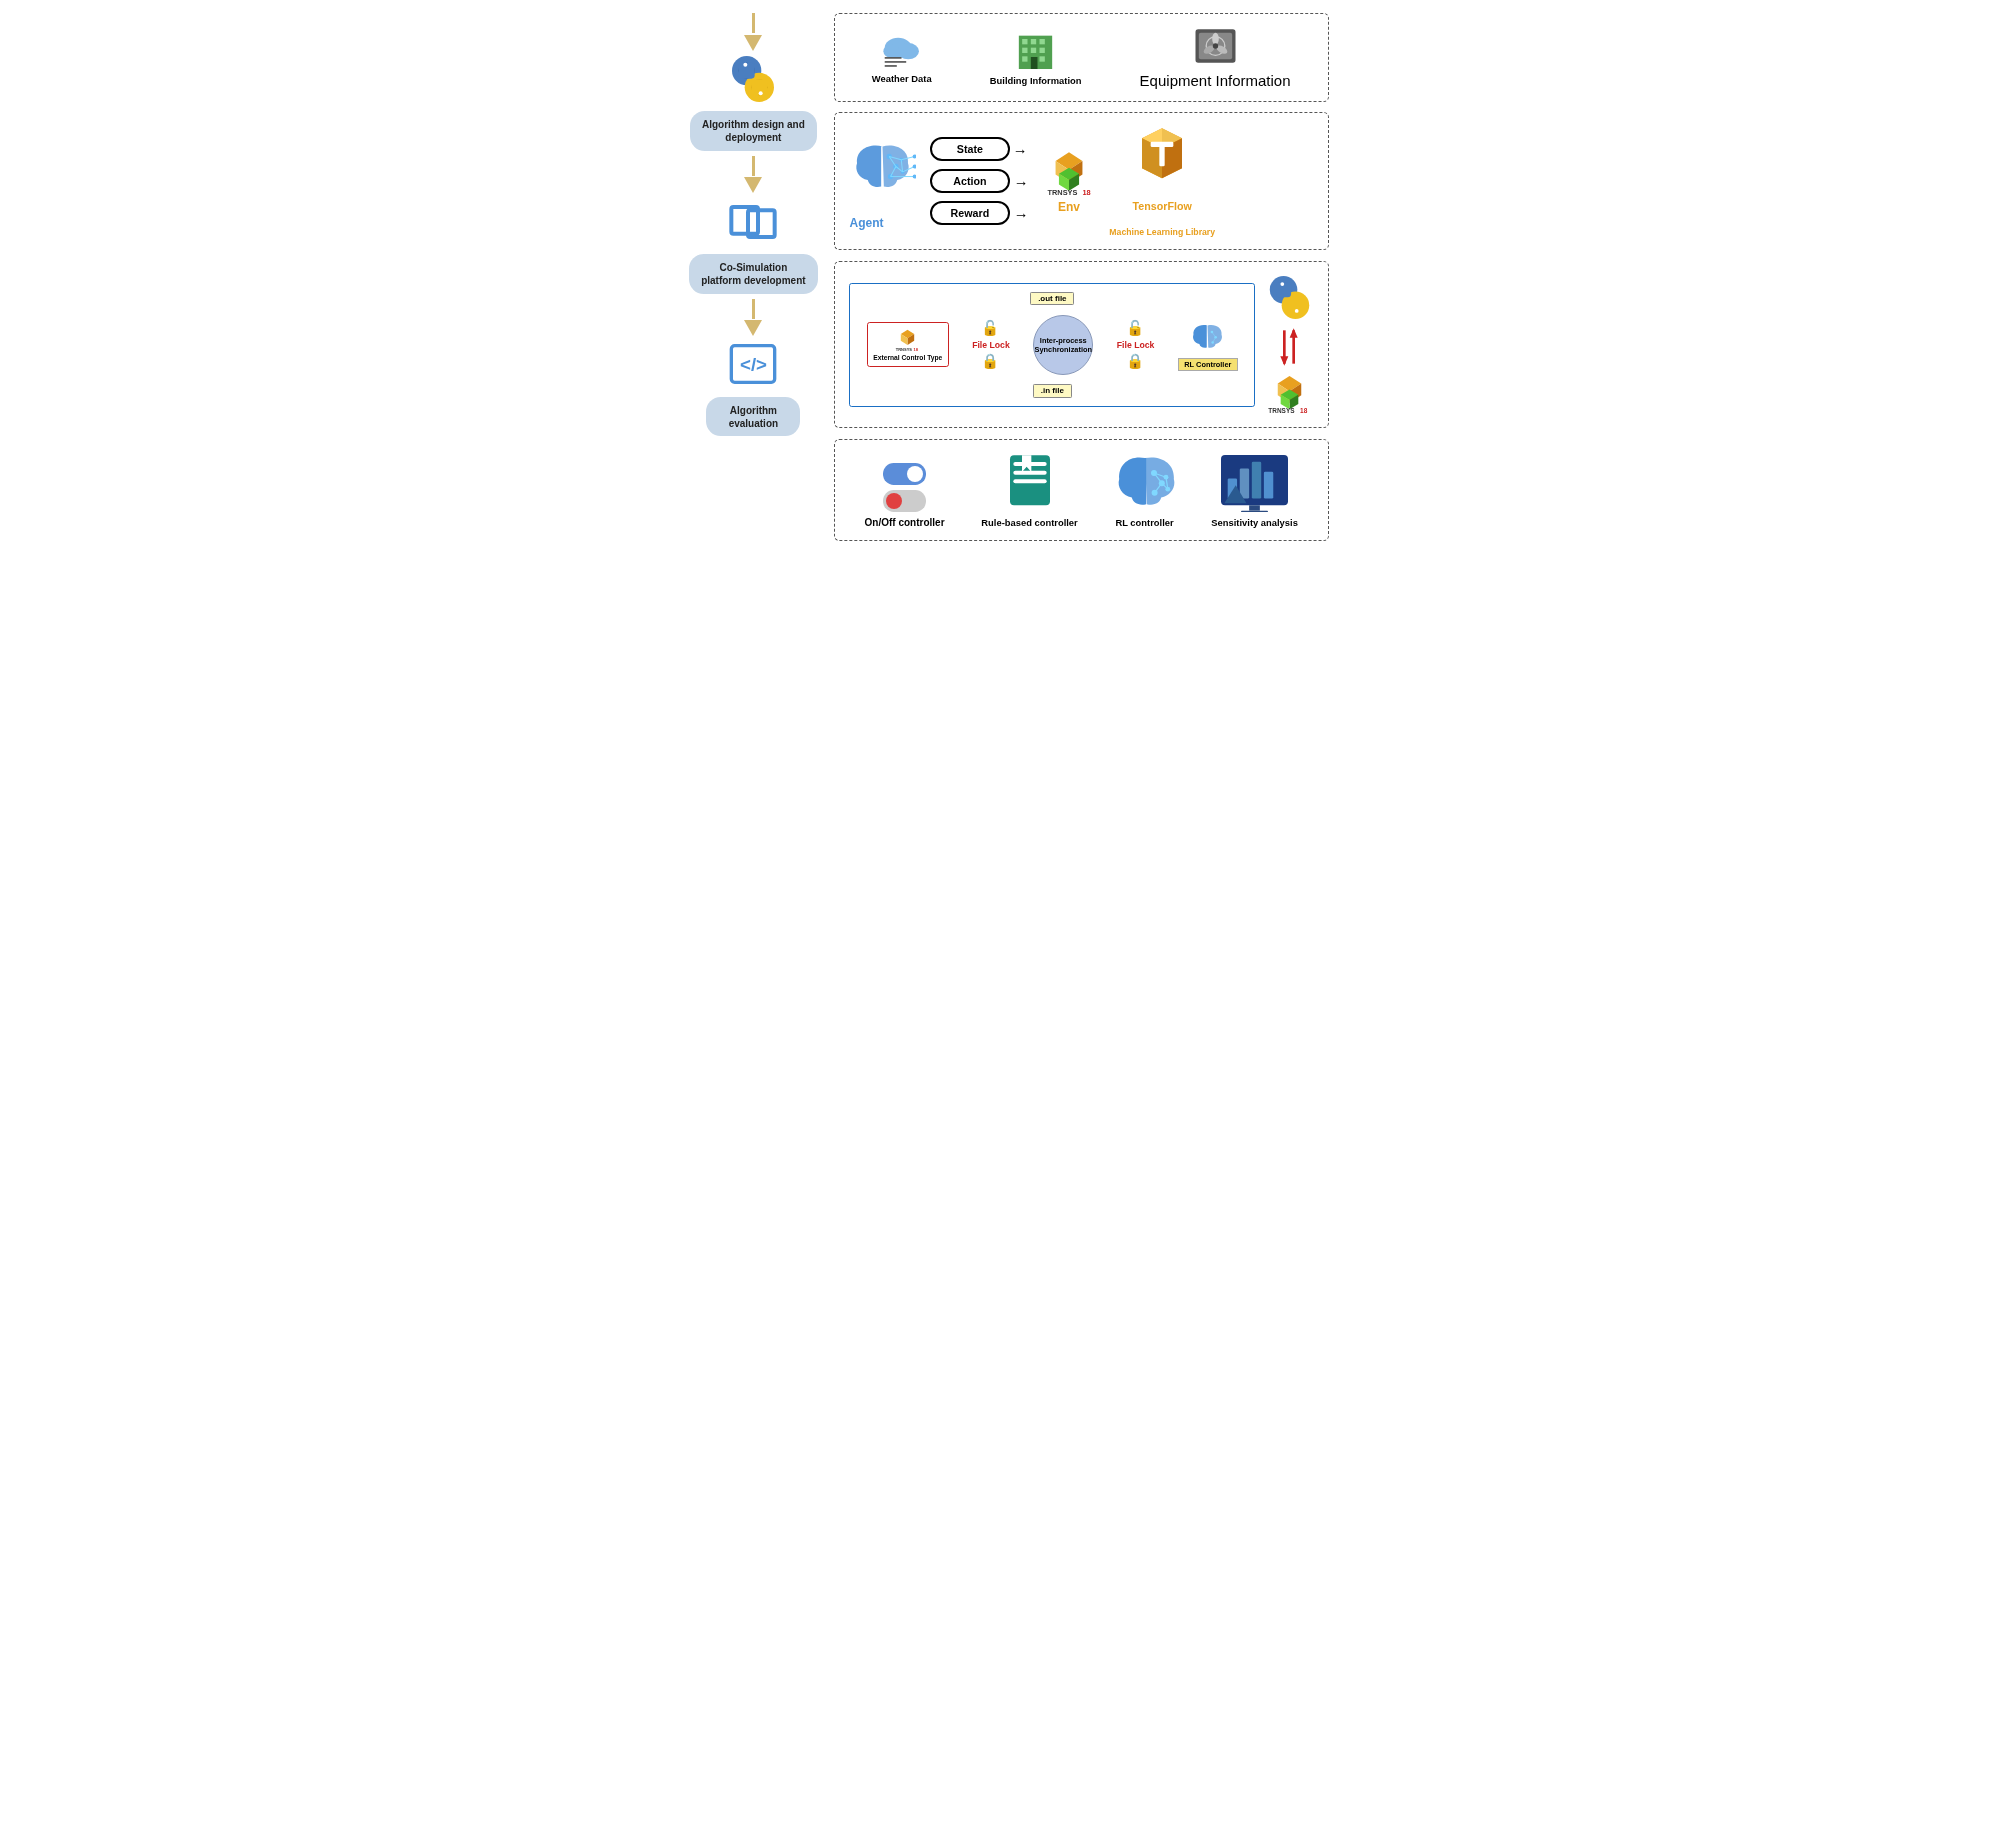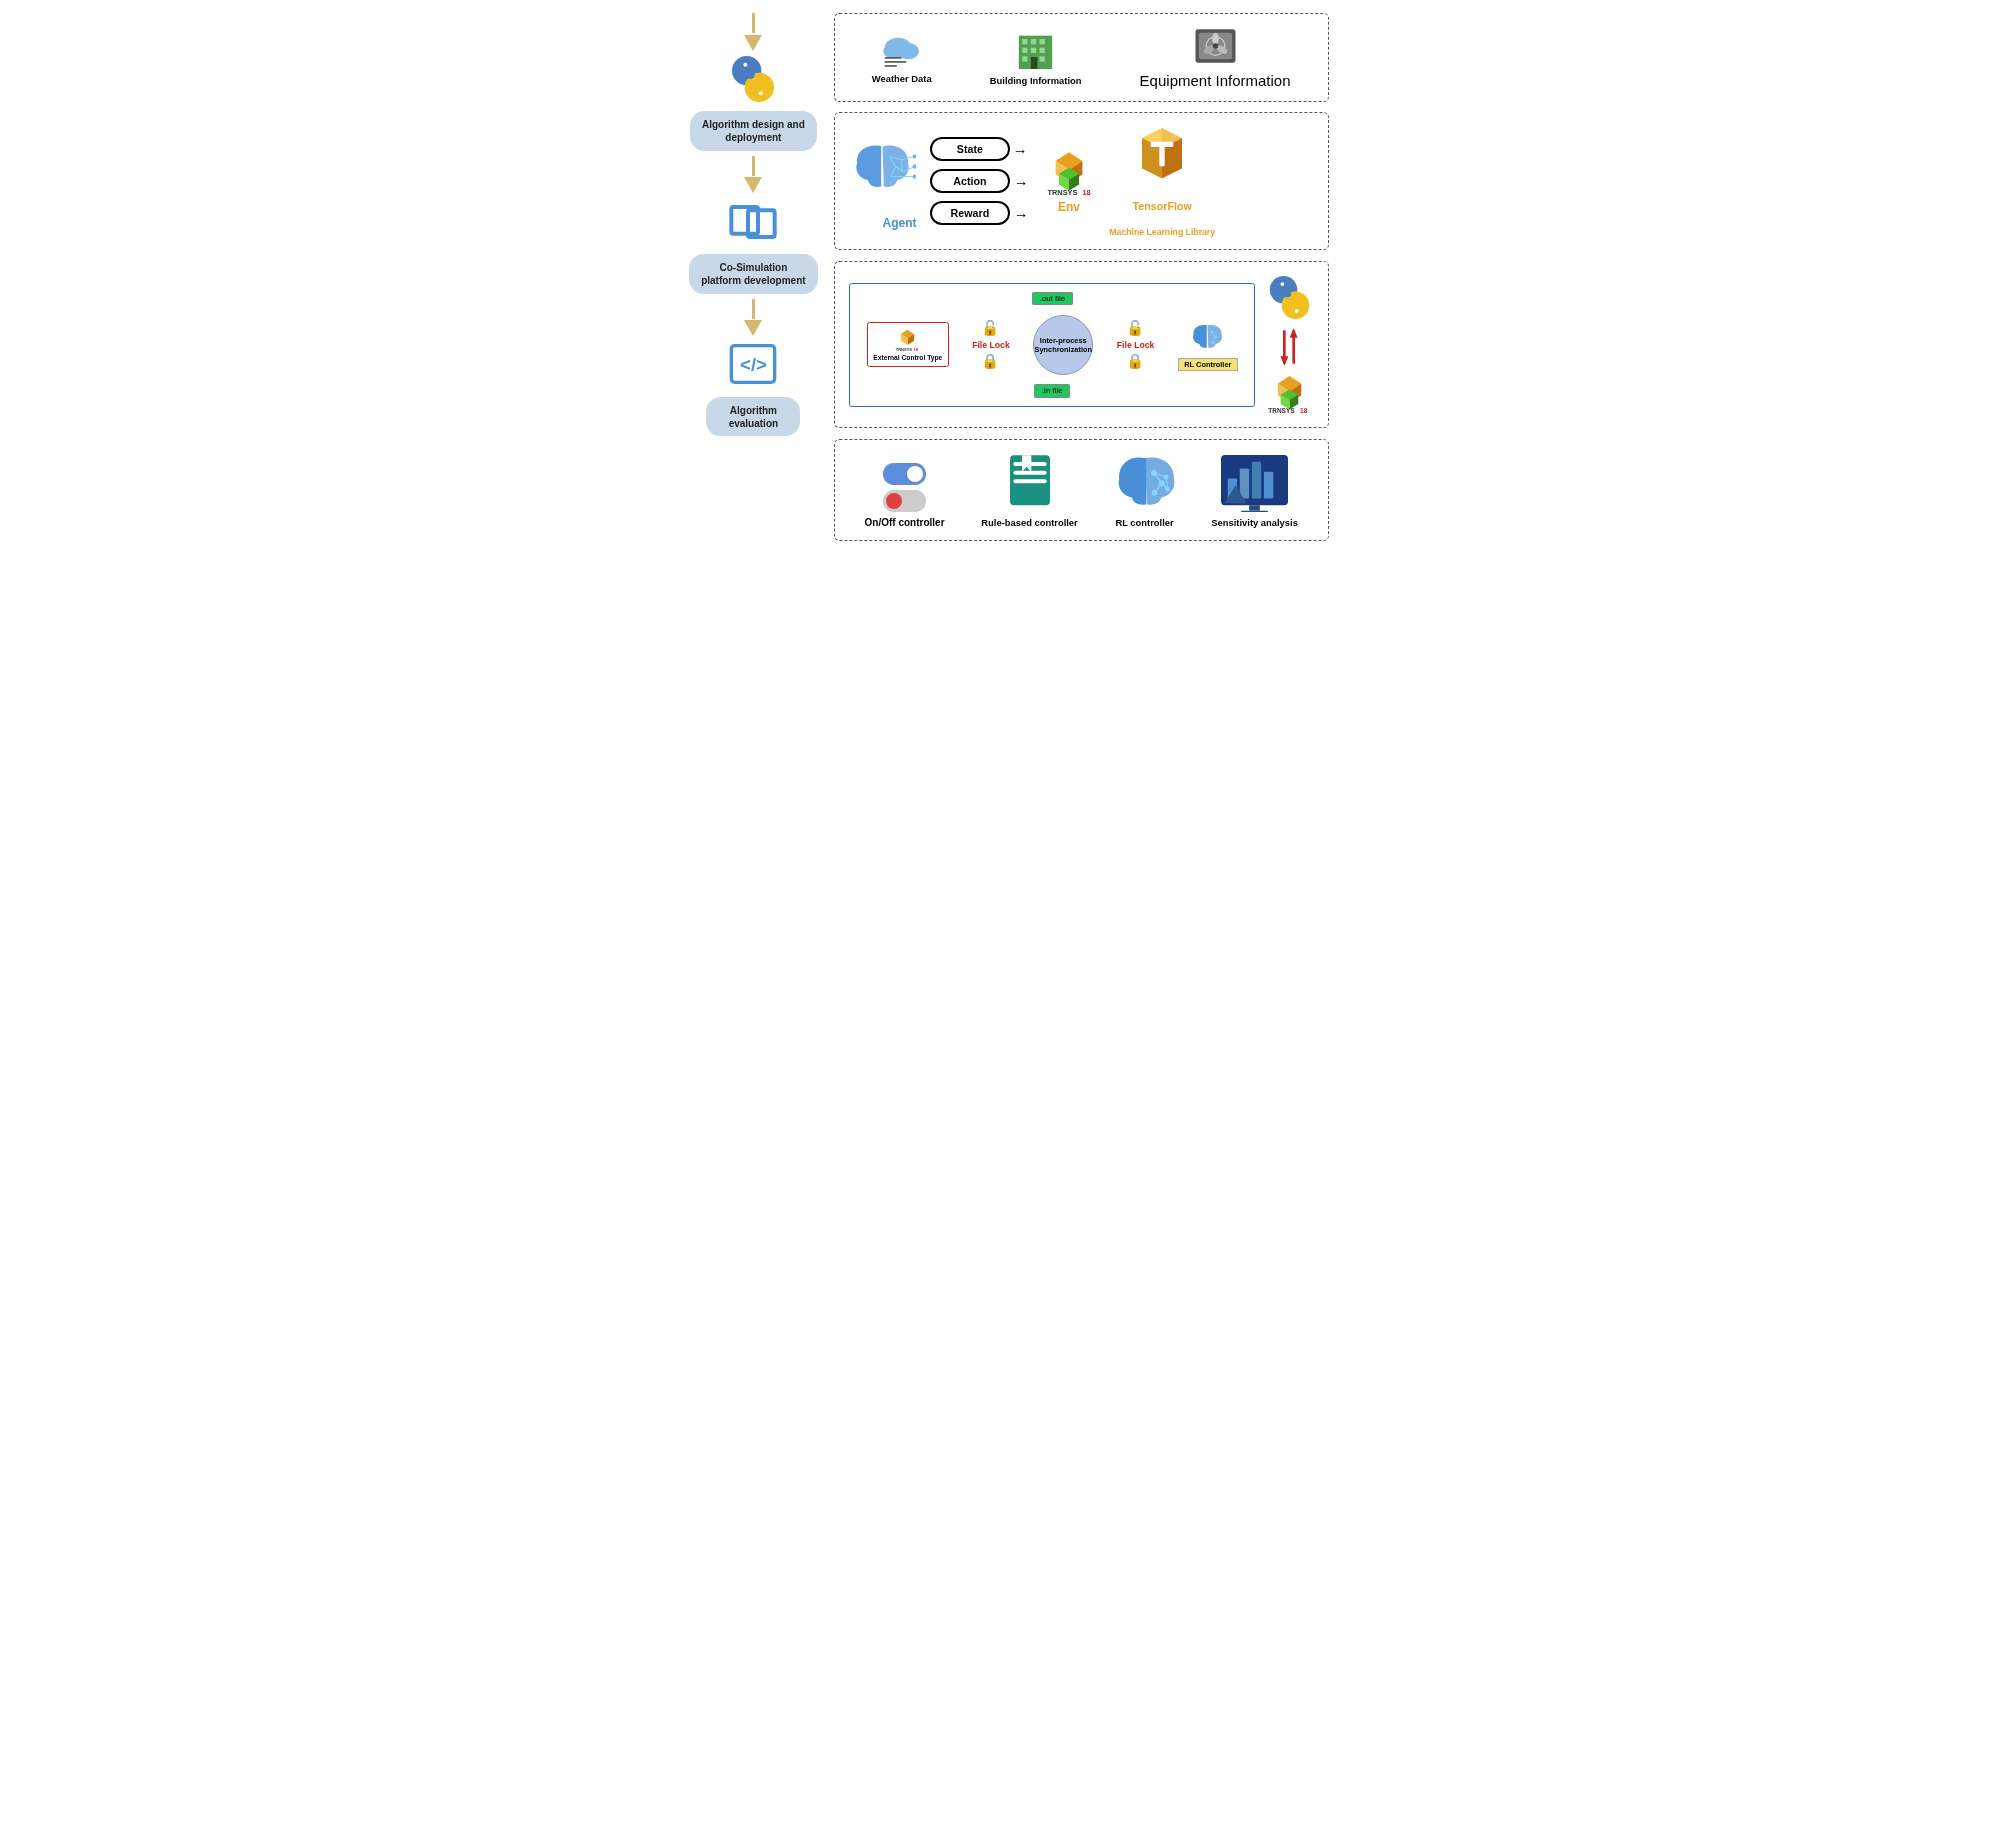--- a/index.html
+++ b/index.html
@@ -91,21 +91,21 @@
     .panel-rl {
       display: flex;
       align-items: center;
       gap: 13.4px;
       min-height: 107px;
     }
 
     .brain-area {
       display: flex;
       flex-direction: column;
-      align-items: flex-end;
+      align-items: flex-start;
       gap: 16px;
     }
 
     .agent-label {
       color: #4a90d9;
       font-weight: bold;
       font-size: 12px;
     }
 
     .rl-pill {
@@ -199,25 +199,25 @@
 
     .rl-ctrl-label {
       background: #f5e070;
       border: 1px solid #aaa;
       padding: 1.3px 5.4px;
       font-size: 7.4px;
       font-weight: bold;
     }
 
     .file-label {
-      background: #22c55e;
+      background: #fef9c3;
       border: 0.7px solid #888;
       padding: 1.3px 6.7px;
       font-size: 8px;
-      font-weight: normal;
+      font-weight: bold;
       border-radius: 1.3px;
     }
 
     .filelock-label {
       color: #cc2222;
       font-weight: bold;
       font-size: 8.7px;
       text-align: center;
     }
 

